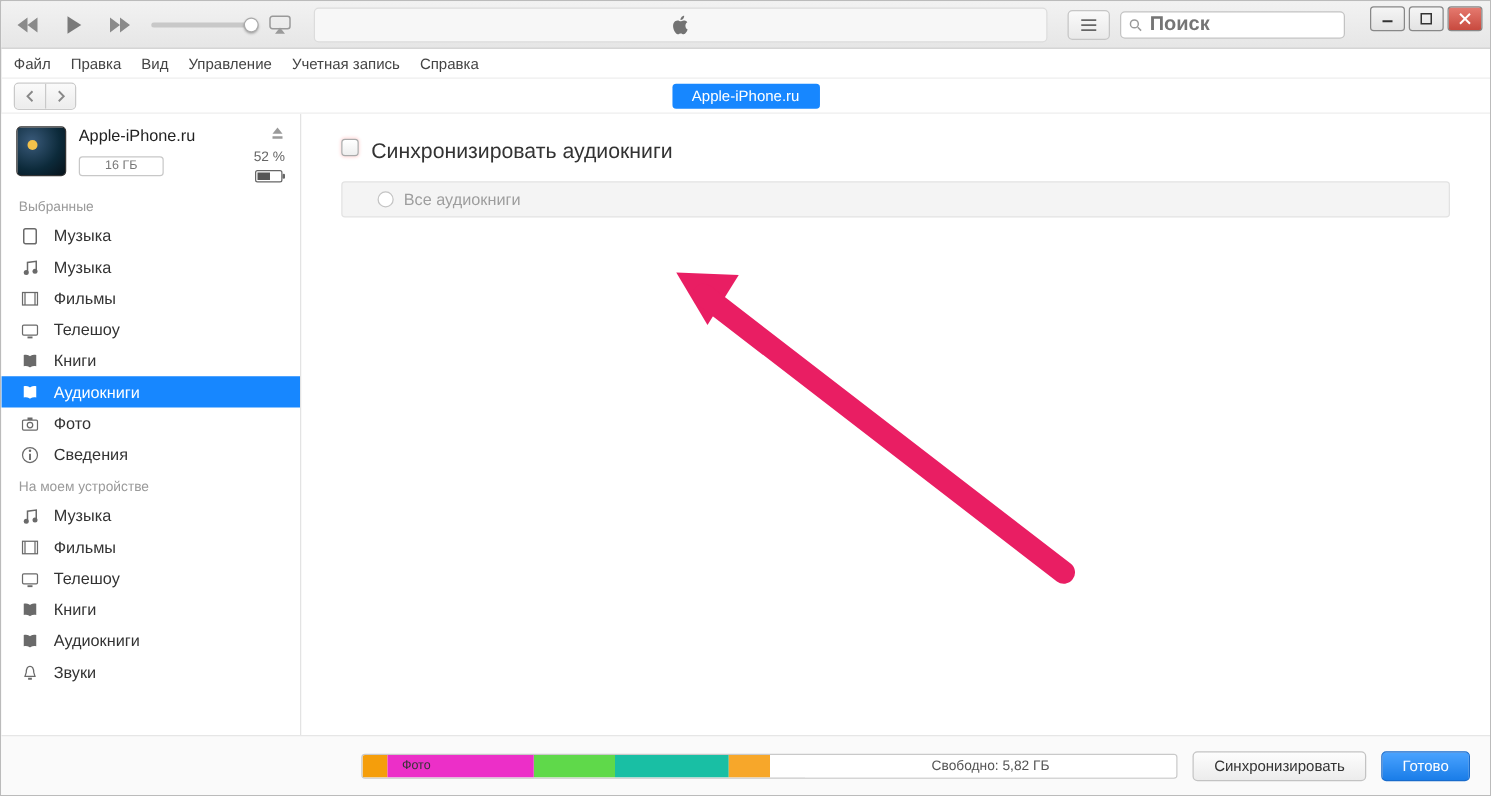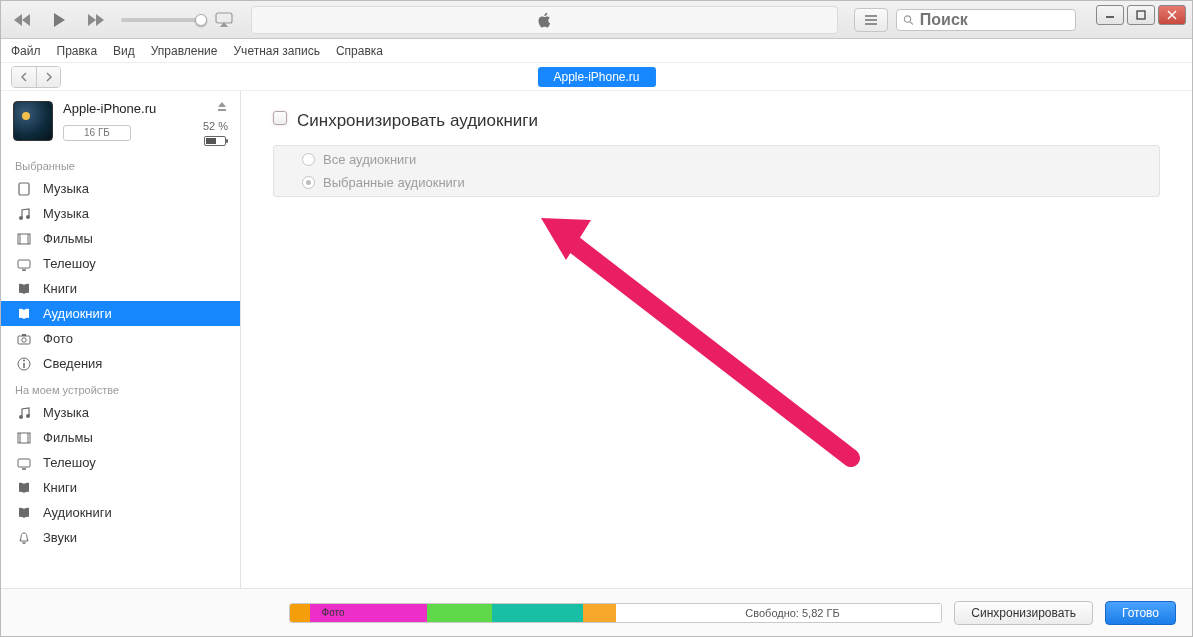--- a/index.html
+++ b/index.html
@@ -344,24 +344,20 @@
     <div class="content">
       <div class="synchdr">
         <div class="chk"></div>
         <span>Синхронизировать аудиокниги</span>
       </div>
       <div class="graybox">
         <div class="radio-row">
           <div class="radio"></div>
           <span>Все аудиокниги</span>
         </div>
-        <div class="radio-row">
-          <div class="radio sel"></div>
-          <span>Выбранные аудиокниги</span>
-        </div>
       </div>
 
       <div class="arrow">
         <svg width="330" height="260">
           <defs></defs>
           <polygon points="0,0 50,2 25,42" fill="#e91e63"></polygon>
           <line x1="22" y1="18" x2="310" y2="240" stroke="#e91e63" stroke-width="18" stroke-linecap="round"></line>
         </svg>
       </div>
     </div>

